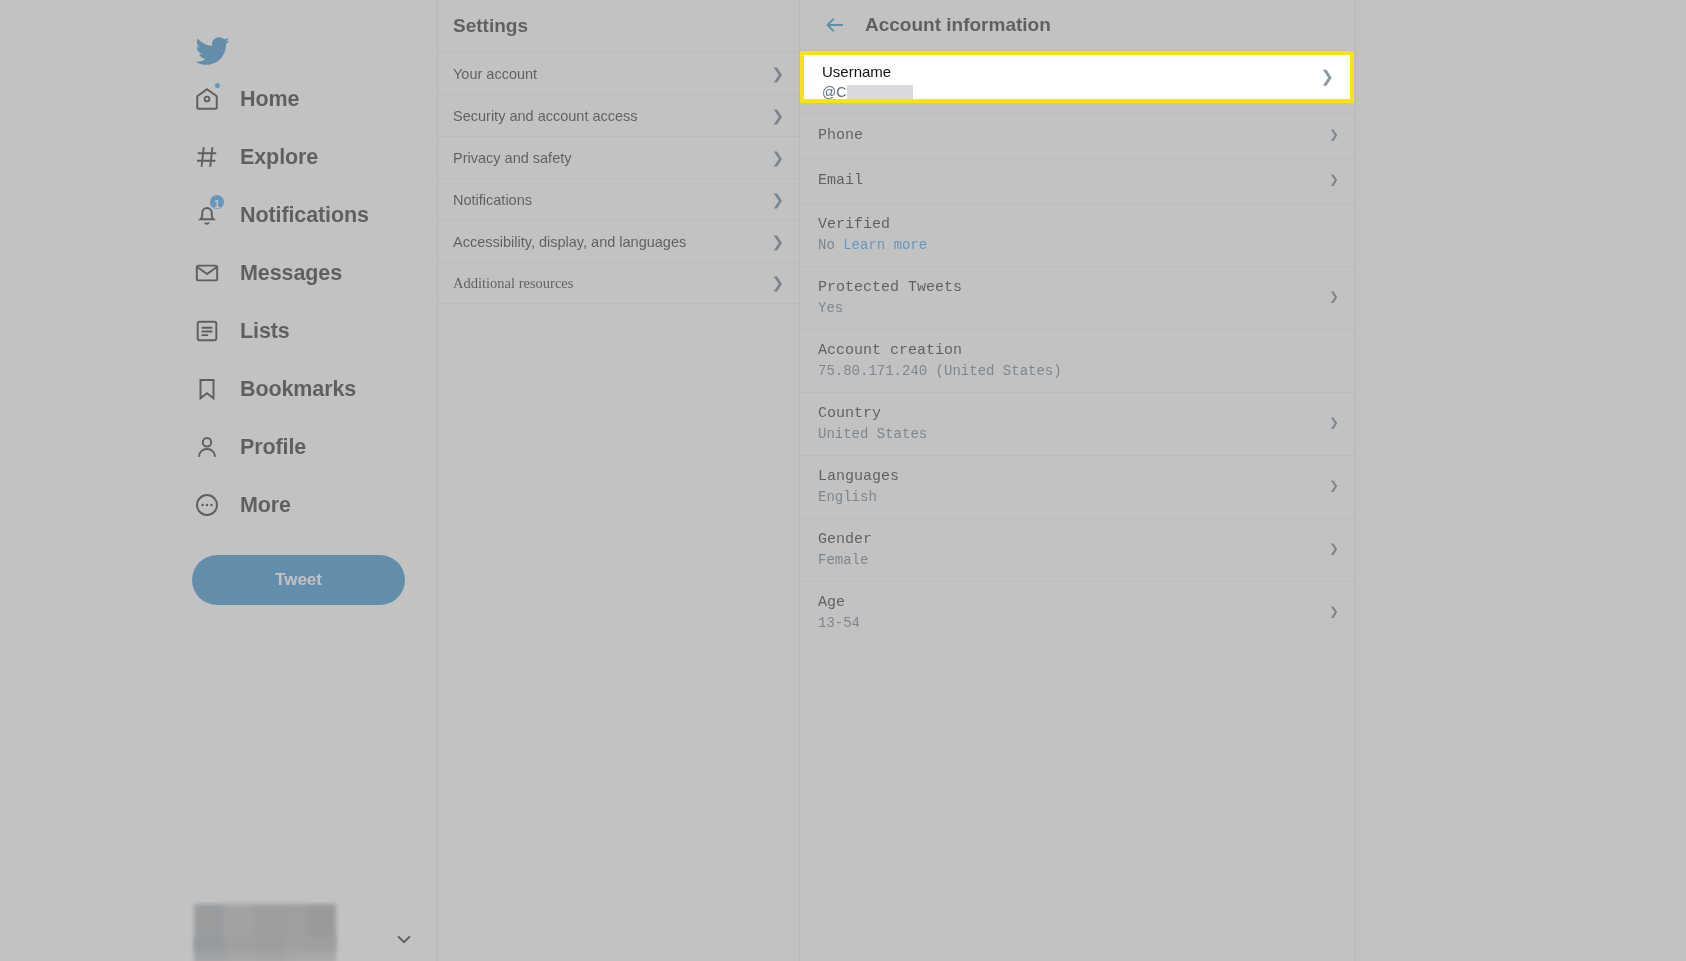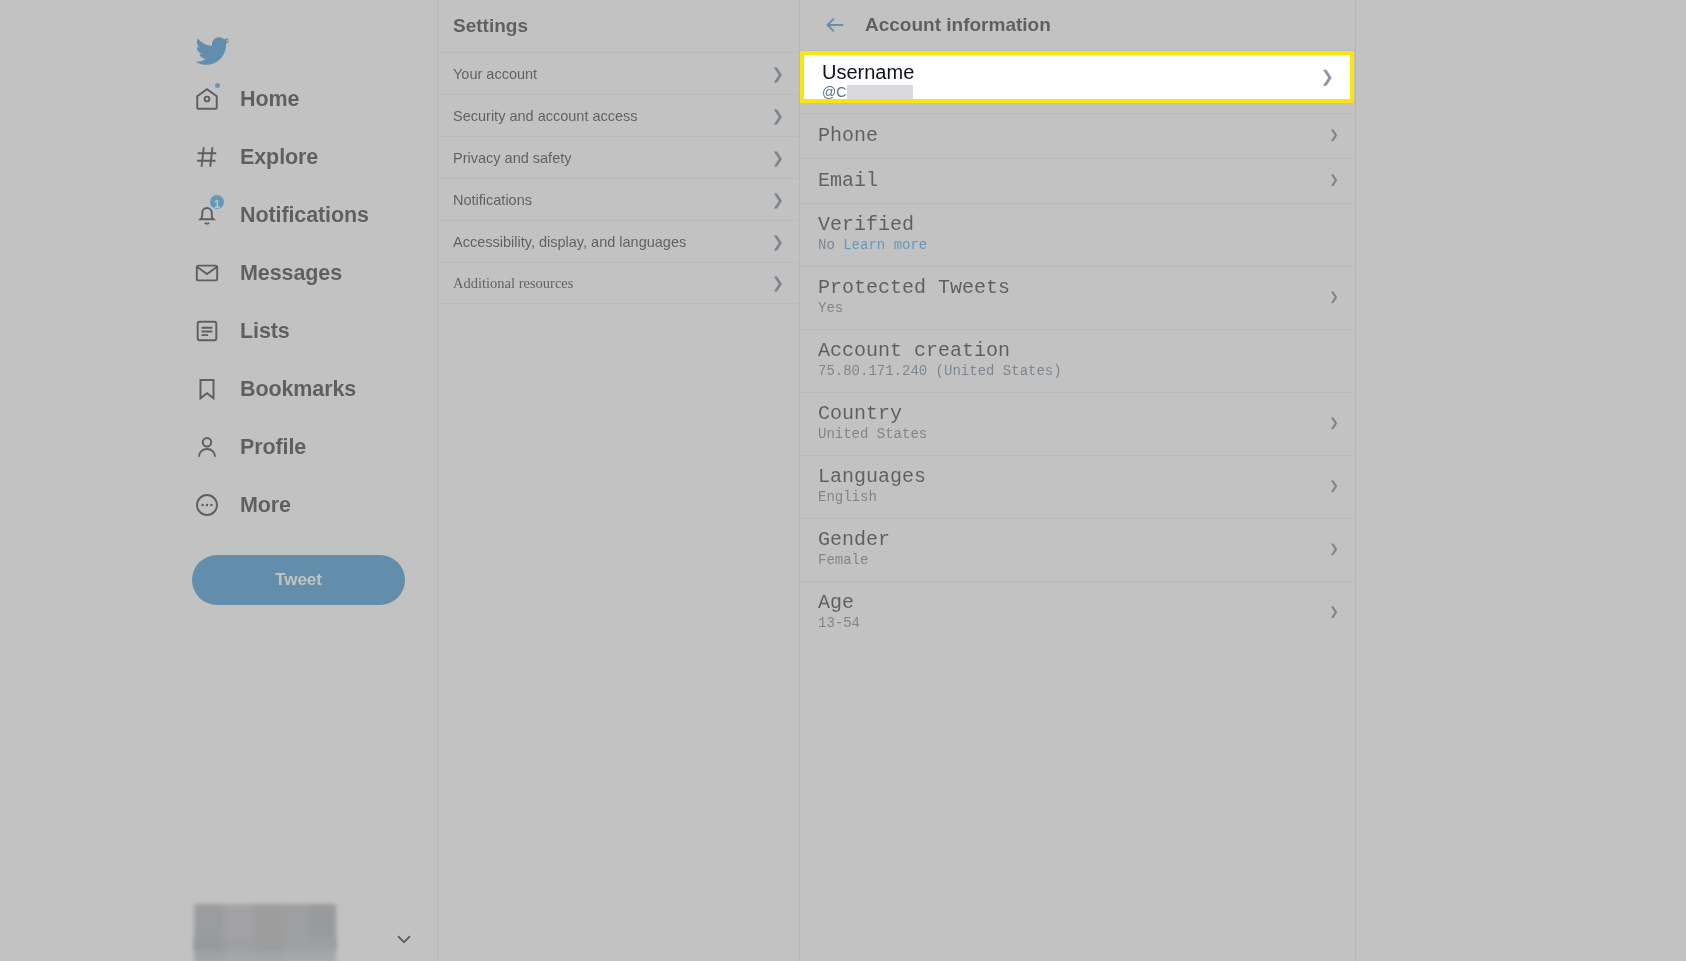--- a/index.html
+++ b/index.html
@@ -216,21 +216,21 @@
   .info-row {
     position: relative;
     padding: 11px 40px 11px 18px;
     border-top: 1px solid #eceef0;
     min-height: 42px;
     cursor: default;
     font-family: Liberation Mono, monospace;
   }
   .info-row.clickable { cursor: pointer; }
   .row-label {
-    font-size: 20px;
+    font-size: 15px;
     color: #0f1419;
     line-height: 20px;
   }
   .row-value {
     font-size: 14px;
     color: #5b7083;
     line-height: 19px;
     margin-top: 1px;
   }
   .row-chev {

